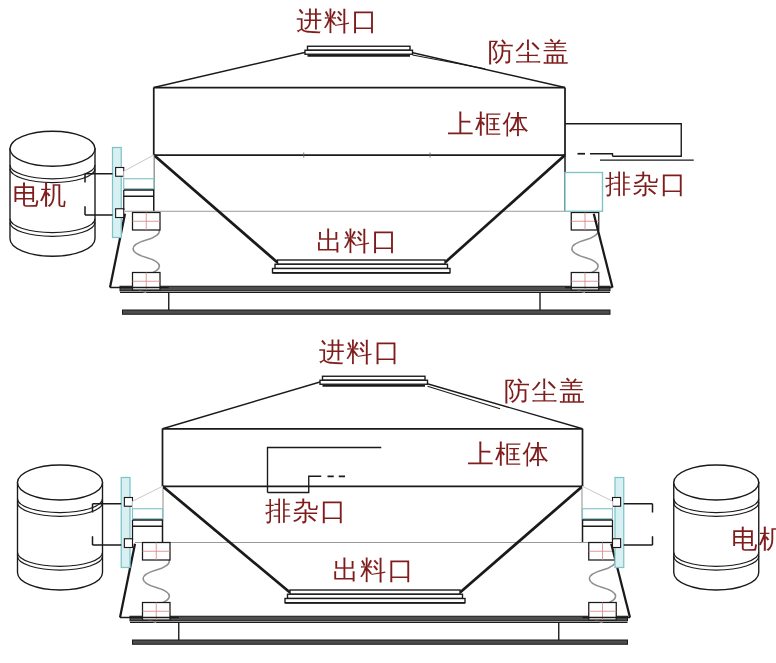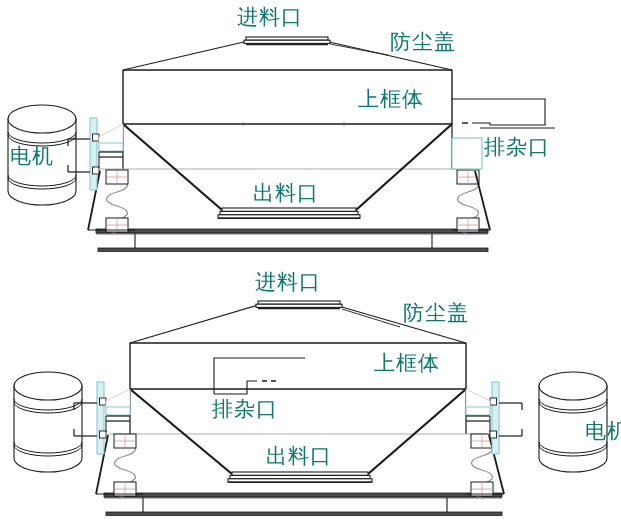--- a/index.html
+++ b/index.html
@@ -21,21 +21,21 @@
   }
   .diagram-svg {
     position: absolute;
     left: 0;
     top: 0;
     width: 621px;
     height: 530px;
   }
   .lbl {
     position: absolute;
-    color: #0f766e;
+    color: #7f1d1d;
     font-family: "Liberation Serif", "DejaVu Serif", serif;
     font-weight: 500;
     white-space: nowrap;
     letter-spacing: 1px;
     line-height: 1;
     user-select: none;
   }
   .lbl-lg { font-size: 21px; }
 </style>
 </head>

